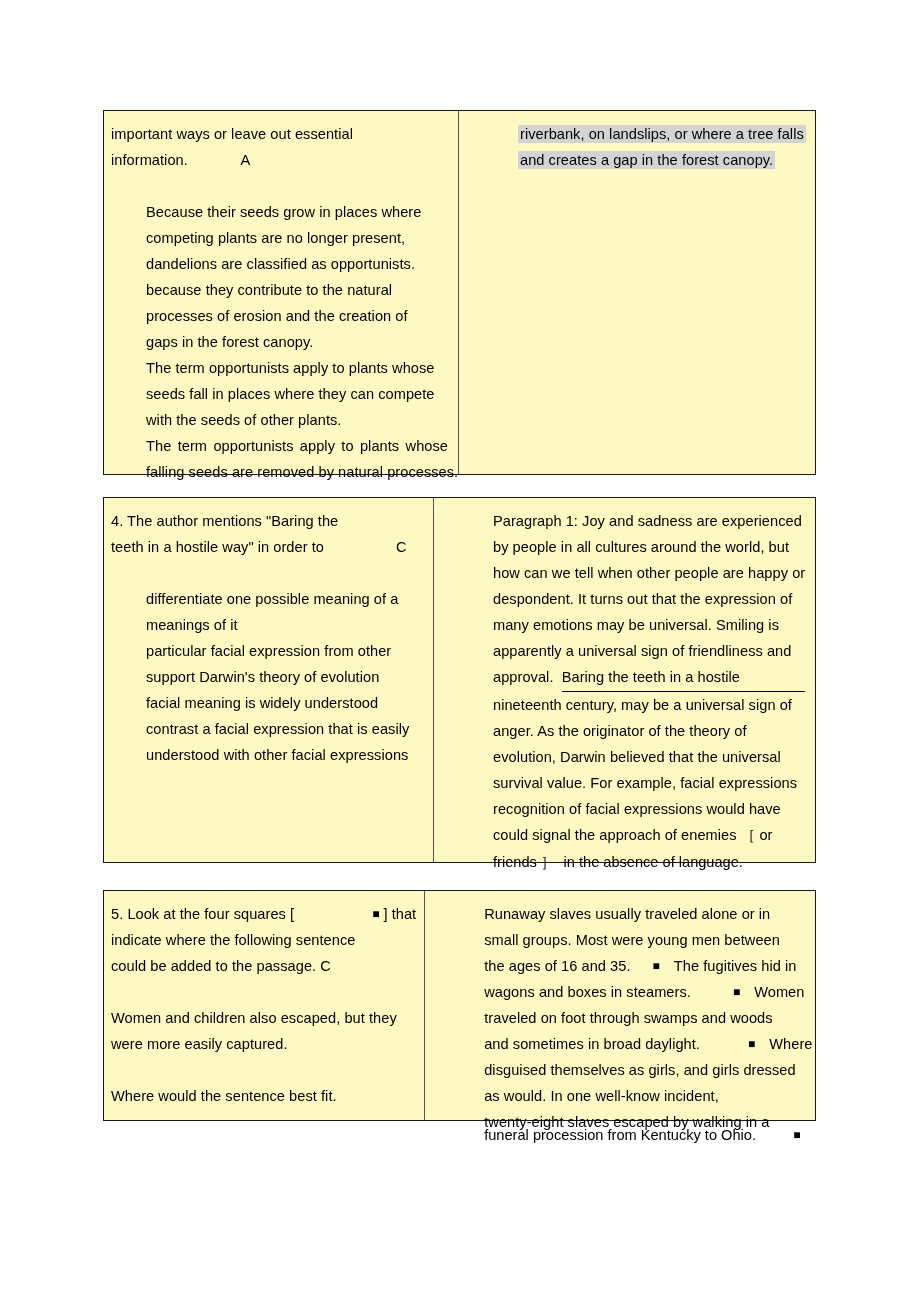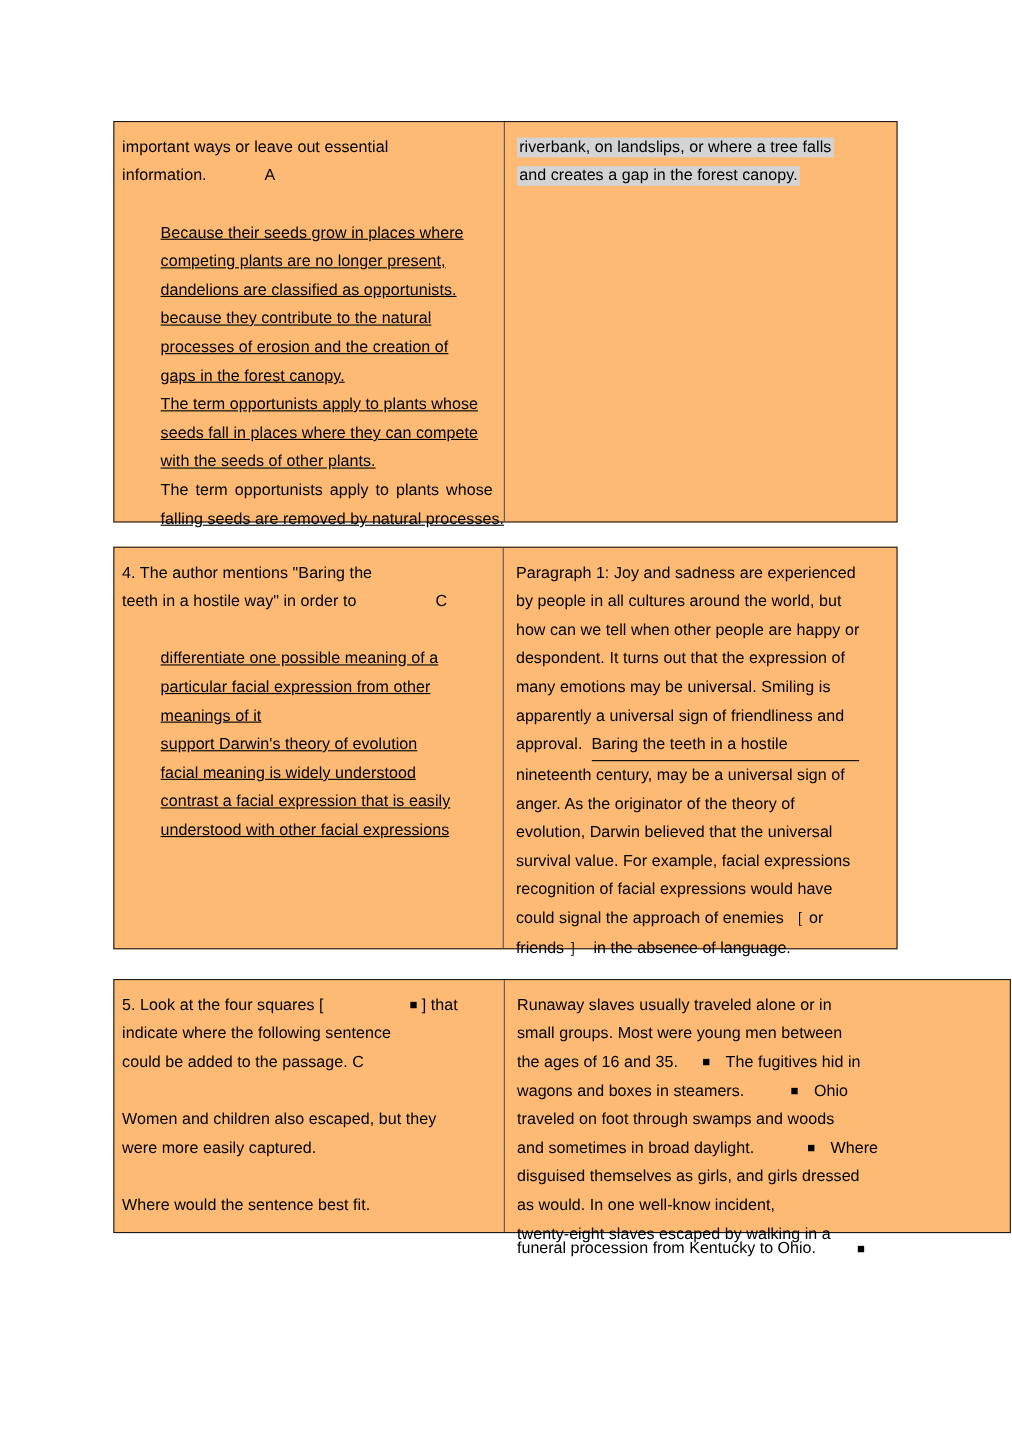--- a/index.html
+++ b/index.html
@@ -22,21 +22,22 @@
     width: 920px;
     height: 1303px;
   }
 
   
   .qtable {
     position: absolute;
     border: 1.6px solid #1a1a1a;
     box-sizing: border-box;
     display: flex;
-    background: #fdba74;
+    background: #fef9c3;
+    gap: 48px;
   }
   .col-left {
     box-sizing: border-box;
     border-right: 1.4px solid #555555;
     padding: 10px 8px 8px 7px;
     overflow: visible;
     position: relative;
   }
   .col-right {
     box-sizing: border-box;
@@ -45,21 +46,21 @@
     position: relative;
   }
 
   .line {
     font-size: 14.6px;
     line-height: 26px;
     white-space: pre;
     letter-spacing: 0.05px;
   }
 
-  .indent { padding-left: 35px; text-decoration: underline; }
+  .indent { padding-left: 35px; }
 
   .justified {
     text-align: justify;
     text-align-last: justify;
     white-space: normal;
     padding-left: 35px;
     padding-right: 2px;
   }
 
   .hl {
@@ -85,21 +86,21 @@
   #table1 { left: 103px; top: 110px; width: 713px; height: 365px; }
   #table1 .col-left  { width: 355px; }
   #table1 .col-right { width: 358px; }
 
   
   #table2 { left: 103px; top: 497px; width: 713px; height: 366px; }
   #table2 .col-left  { width: 355px; }
   #table2 .col-right { width: 358px; }
 
   
-  #table3 { left: 103px; top: 890px; width: 816px; height: 231px; }
+  #table3 { left: 103px; top: 890px; width: 713px; height: 231px; }
   #table3 .col-left  { width: 355px; }
   #table3 .col-right { width: 358px; }
 
   
   .overflow-line {
     position: absolute;
     left: 11px;
     top: 231px;
     width: 400px;
     font-size: 14.6px;
@@ -162,22 +163,22 @@
   </div>
 
   <div class="qtable" id="table2">
 
     <div class="col-left">
       <div class="line">4. The author mentions "Baring the</div>
       <div class="line"><span>teeth in a hostile way" in order to</span><span style="padding-left:72px" class="ansmark">C</span></div>
       <div class="blank-line"></div>
 
       <div class="line indent">differentiate one possible meaning of a</div>
+      <div class="line indent">meanings of it</div>
       <div class="line indent">particular facial expression from other</div>
-      <div class="line indent">meanings of it</div>
 
       <div class="line indent">support Darwin's theory of evolution</div>
 
       <div class="line indent">facial meaning is widely understood</div>
 
       <div class="line indent">contrast a facial expression that is easily</div>
       <div class="line indent">understood with other facial expressions</div>
     </div>
 
     <div class="col-right">
@@ -208,21 +209,21 @@
       <div class="line">Women and children also escaped, but they</div>
       <div class="line">were more easily captured.</div>
       <div class="blank-line"></div>
       <div class="line">Where would the sentence best fit.</div>
     </div>
 
     <div class="col-right">
       <div class="line">Runaway slaves usually traveled alone or in</div>
       <div class="line">small groups. Most were young men between</div>
       <div class="line"><span>the ages of 16 and 35.</span><span class="sq" style="padding-left:22px">■</span><span style="padding-left:14px">The fugitives hid in</span></div>
-      <div class="line"><span>wagons and boxes in steamers.</span><span class="sq" style="padding-left:42px">■</span><span style="padding-left:14px">Ohio</span></div>
+      <div class="line"><span>wagons and boxes in steamers.</span><span class="sq" style="padding-left:42px">■</span><span style="padding-left:14px">Women</span></div>
       <div class="line">traveled on foot through swamps and woods</div>
       <div class="line"><span>and sometimes in broad daylight.</span><span class="sq" style="padding-left:48px">■</span><span style="padding-left:14px">Where</span></div>
       <div class="line">disguised themselves as girls, and girls dressed</div>
       <div class="line">as would. In one well-know incident,</div>
       <div class="line">twenty-eight slaves escaped by walking in a</div>
       <div class="overflow-line">funeral procession from Kentucky to Ohio.</div>
       <div class="overflow-square">■</div>
     </div>
   </div>
 

